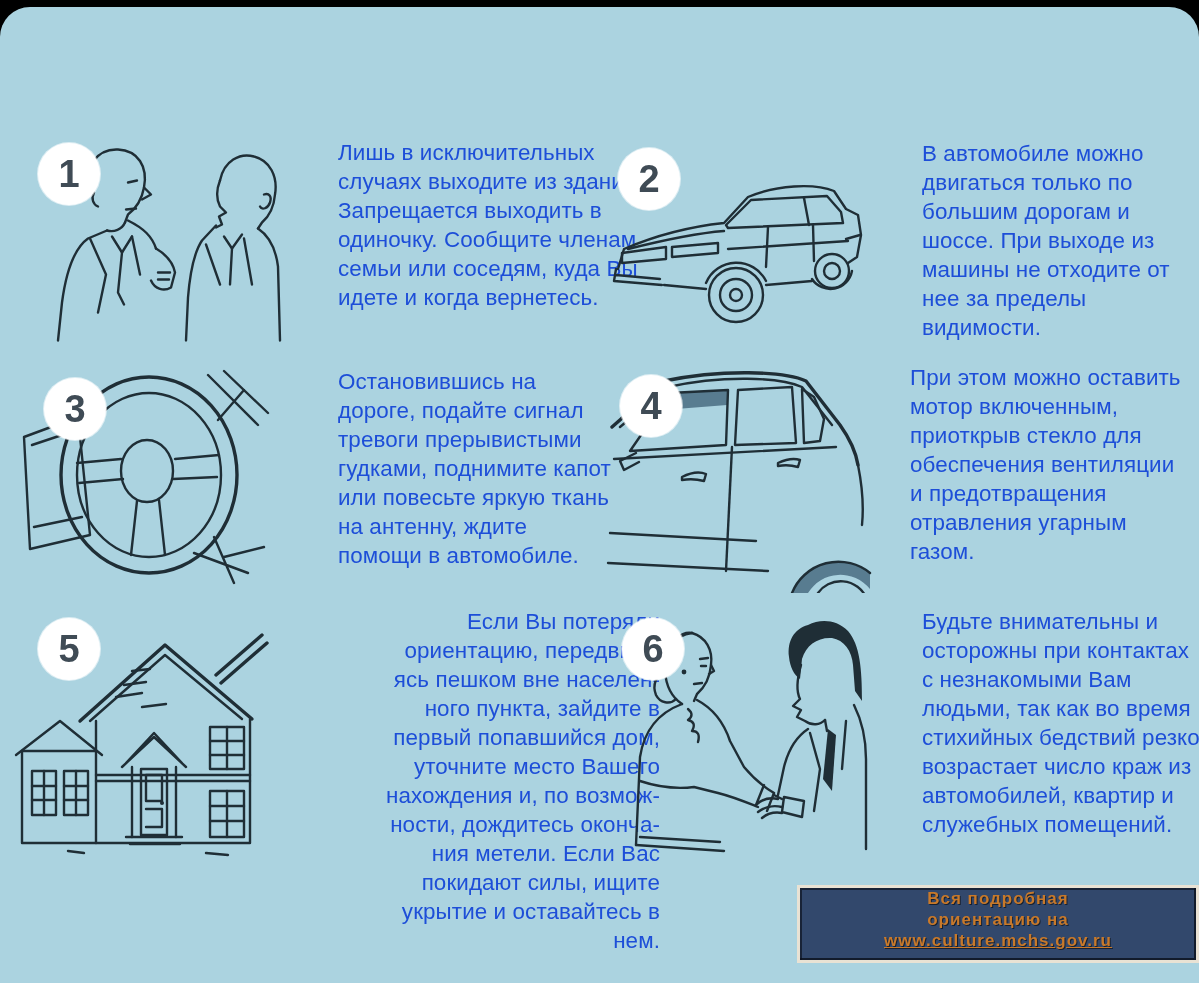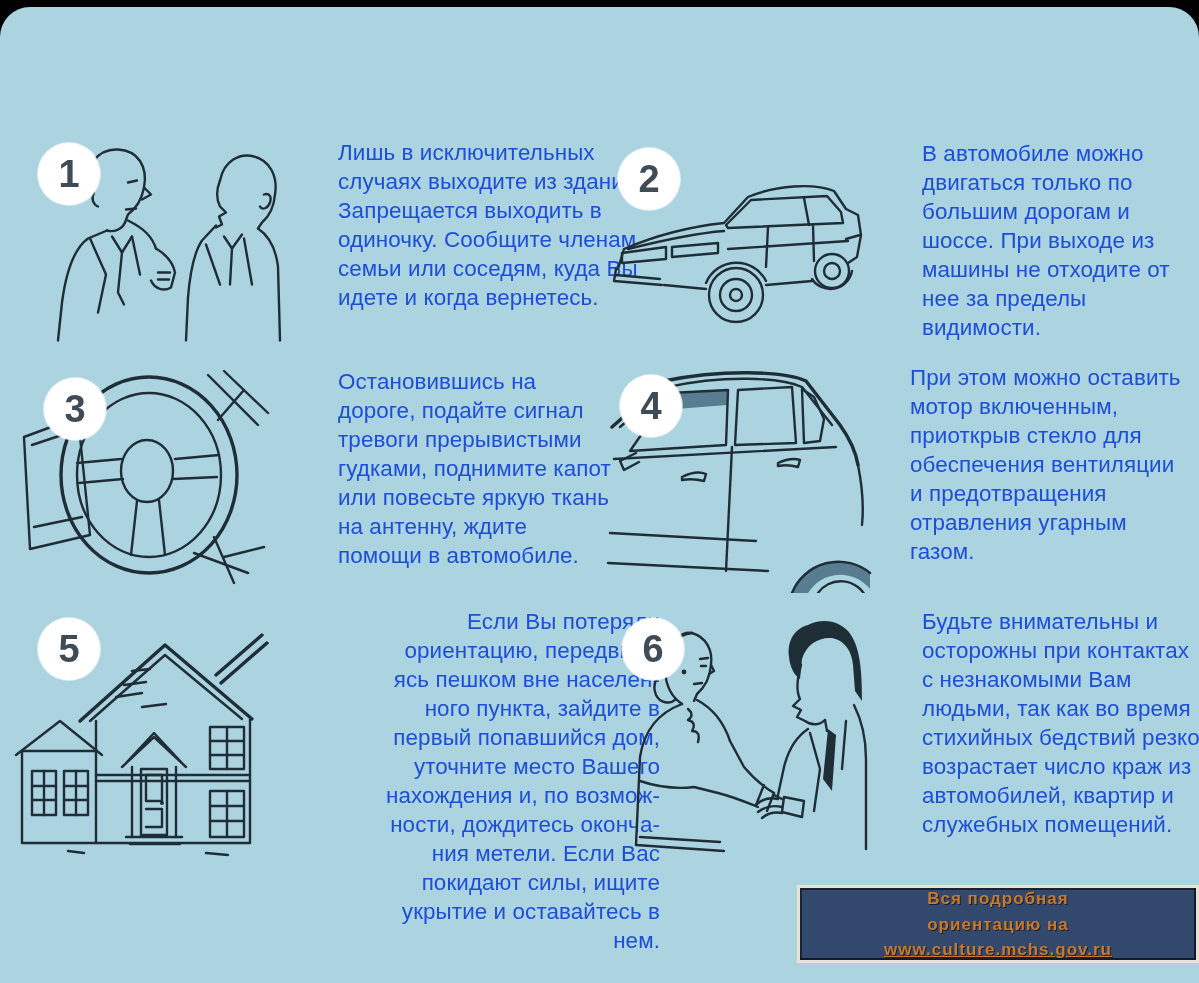--- a/index.html
+++ b/index.html
@@ -43,21 +43,21 @@
   .s5-art{left:10px;top:596px;width:272px;height:272px;}
   .s5-badge{left:38px;top:611px;}
   .s5-text{left:290px;top:600px;width:322px;text-align:right;}
   .s6-art{left:596px;top:598px;width:276px;height:290px;}
   .s6-badge{left:622px;top:611px;}
   .s6-text{left:874px;top:600px;width:326px;}
   .footer-banner{
     position:absolute;left:797px;top:878px;width:402px;height:78px;
     background:#32486c;border:3px solid #e9e2d4;box-sizing:border-box;
     box-shadow:inset 2px 2px 0 rgba(10,16,28,0.65), inset -2px -2px 0 rgba(8,12,22,0.75);
-    display:flex;flex-direction:column;align-items:center;justify-content:space-between;
+    display:flex;flex-direction:column;align-items:center;justify-content:flex-start;
   }
   .footer-line{
     font-size:17px;font-weight:bold;color:#c8792a;line-height:21px;letter-spacing:1px;
     text-shadow:1px 1px 0 rgba(0,0,0,0.55);
   }
   .footer-url{text-decoration:underline;cursor:pointer;}
 </style>
 </head>
 <body>
 

